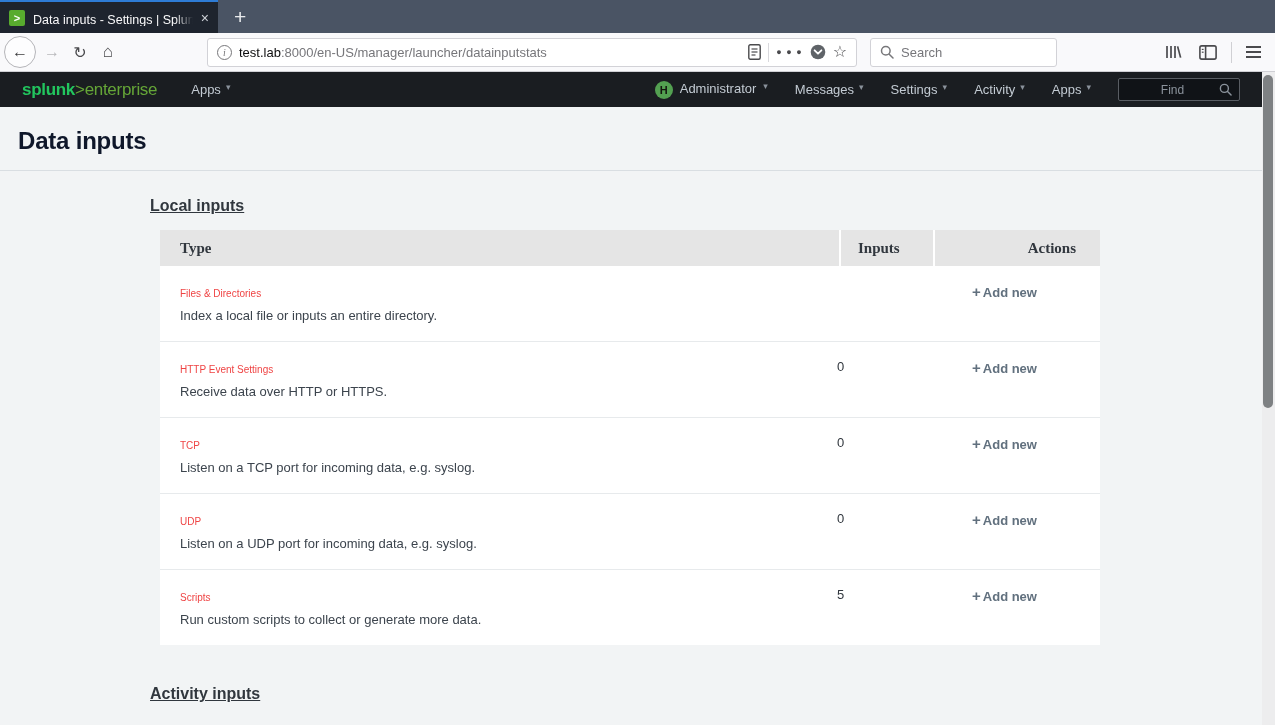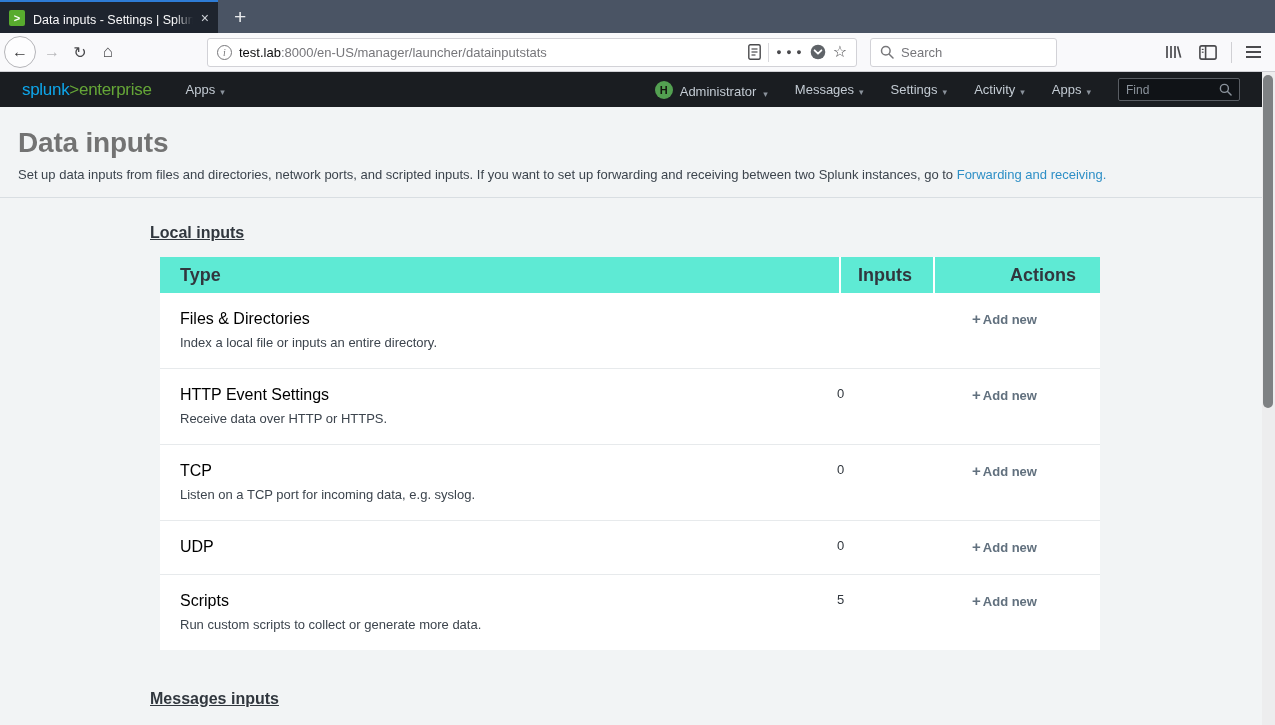--- a/index.html
+++ b/index.html
@@ -71,63 +71,63 @@
   .toolbar-sep { width:1px; height:21px; background:#d0d0d4; margin-left:14px; }
   .hamburger { margin-left:14px; margin-right:6px; display:flex; flex-direction:column; gap:3px; }
   .hamburger i { display:block; width:15px; height:2px; background:#4a4a4d; }
 
   
   .viewport { width:1262px; position:relative; }
   .navbar {
     height:35px; background:#1a1d21; display:flex; align-items:center; padding-left:22px;
   }
   .logo { font-size:17px; letter-spacing:-0.3px; white-space:nowrap; }
-  .logo-primary { color:#0ea5e9; font-weight:normal; }
+  .logo-primary { color:#22c55e; font-weight:bold; }
   .logo-secondary { color:#65a637; font-weight:normal; }
-  .nav-item { font-size:13px; color:#c3cbd3; display:flex; align-items:flex-end; gap:5px; white-space:nowrap; }
+  .nav-item { font-size:13px; color:#c3cbd3; display:flex; align-items:flex-start; gap:5px; white-space:nowrap; }
   .caret { font-size:9px; color:#8a929b; }
   .apps-menu { margin-left:34px; }
   .nav-right { margin-left:auto; display:flex; align-items:center; gap:27px; margin-right:22px; }
   .avatar {
     width:18px; height:18px; border-radius:50%; background:#53a051; flex:none;
     color:#13160f; font-size:11px; font-weight:bold;
     display:flex; align-items:center; justify-content:center;
   }
   .user-menu { gap:7px; }
   .findbox {
     width:122px; height:23px; border:1px solid #595d63; border-radius:2px;
     display:flex; align-items:center; padding:0 7px; background:#101317;
   }
-  .find-placeholder { font-size:12px; color:#8b939c; flex:1; }
+  .find-placeholder { font-size:12px; color:#8b939c; flex:1;text-align:center; }
 
   
   .page { height:618px; background:#f2f4f5; overflow:hidden; }
   .page-header { padding:20px 18px 15px 18px; border-bottom:1px solid #d9dee2; }
-  .page-title { font-size:28px; font-weight:bold; color:#737373; letter-spacing:-0.2px; }
+  .page-title { font-size:24px; font-weight:bold; color:#0f172a; letter-spacing:-0.2px; }
   .page-desc { margin-top:8px; font-size:13px; color:#3c444d; }
   .desc-link { color:#2e8fc6; text-decoration:none; }
 
   .section-heading { font-size:16px; font-weight:bold; color:#31373e;text-decoration:underline; }
   .local-heading { margin:26px 0 0 150px; }
   .forwarded-heading { margin:40px 0 0 150px; }
 
   .inputs-table { margin:15px 0 0 160px; width:940px; background:#fff; }
   .thead {
-    display:flex; background:#5eead4; height:36px;
-    font-size:18px; font-weight:bold; color:#31373e;
+    display:flex; background:#e5e5e5; height:36px;
+    font-size:15px; font-weight:bold; color:#31373e;font-family:Liberation Serif, serif;
   }
   .th { display:flex; align-items:center; }
   .th-type { flex:1; padding-left:20px; }
   .th-inputs { width:94px; padding-left:17px; border-left:2px solid #fff; }
   .th-actions { width:167px; padding-right:24px; border-left:2px solid #fff; justify-content:flex-end; }
 
   .row { display:flex; padding:17px 0 18px 0; border-bottom:1px solid #e7eaec; }
   .row:last-child { border-bottom:none; }
   .cell-type { flex:1; padding-left:20px; }
-  .type-link { font-size:16px; color:#000000; text-decoration:none; display:inline-block; }
+  .type-link { font-size:10px; color:#ef4444; text-decoration:none; display:inline-block; }
   .type-desc { font-size:13px; color:#3c444d; margin-top:7px; }
   .cell-inputs { width:113px; padding-left:17px; font-size:13px; color:#31373e; }
   .cell-actions { width:167px; padding-right:24px; text-align:center;font-weight:bold; }
   .addnew-link { font-size:13px; color:#61707e; text-decoration:none; white-space:nowrap; }
   .addnew-plus { font-size:15px; margin-right:2px; }
 
   
   .scrollbar {
     position:absolute; top:72px; right:0; bottom:0; width:13px; background:#ededee;
   }
@@ -252,21 +252,20 @@
             <circle cx="5.8" cy="5.8" r="4.3" fill="none" stroke="#8b939c" stroke-width="1.5"></circle>
             <line x1="9.2" y1="9.2" x2="13" y2="13" stroke="#8b939c" stroke-width="1.5" stroke-linecap="round"></line>
           </svg>
       </span>
     </div>
   </div>
 
   <div class="page">
     <div class="page-header">
       <div class="page-title">Data inputs</div>
-      <div class="page-desc"><span>Set up data inputs from files and directories, network ports, and scripted inputs. If you want to set up forwarding and receiving between two Splunk instances, go to </span><a href="#" class="desc-link">Forwarding and receiving.</a></div>
     </div>
 
     <div class="section-heading local-heading">Local inputs</div>
 
     <div class="inputs-table">
       <div class="thead">
         <div class="th th-type">Type</div>
         <div class="th th-inputs">Inputs</div>
         <div class="th th-actions">Actions</div>
       </div>
@@ -299,38 +298,39 @@
         </div>
         <div class="cell-inputs">0</div>
         <div class="cell-actions">
           <a href="#" class="addnew-link"><span class="addnew-plus">+</span><span>Add new</span></a>
         </div>
       </div>
 
       <div class="row">
         <div class="cell-type">
           <a href="#" class="type-link">UDP</a>
+          <div class="type-desc">Listen on a UDP port for incoming data, e.g. syslog.</div>
         </div>
         <div class="cell-inputs">0</div>
         <div class="cell-actions">
           <a href="#" class="addnew-link"><span class="addnew-plus">+</span><span>Add new</span></a>
         </div>
       </div>
 
       <div class="row">
         <div class="cell-type">
           <a href="#" class="type-link">Scripts</a>
           <div class="type-desc">Run custom scripts to collect or generate more data.</div>
         </div>
         <div class="cell-inputs">5</div>
         <div class="cell-actions">
           <a href="#" class="addnew-link"><span class="addnew-plus">+</span><span>Add new</span></a>
         </div>
       </div>
     </div>
 
-    <div class="section-heading forwarded-heading">Messages inputs</div>
+    <div class="section-heading forwarded-heading">Activity inputs</div>
   </div>
 </div>
 
 <div class="scrollbar">
   <div class="scroll-thumb"></div>
 </div>
 
 </body></html>

